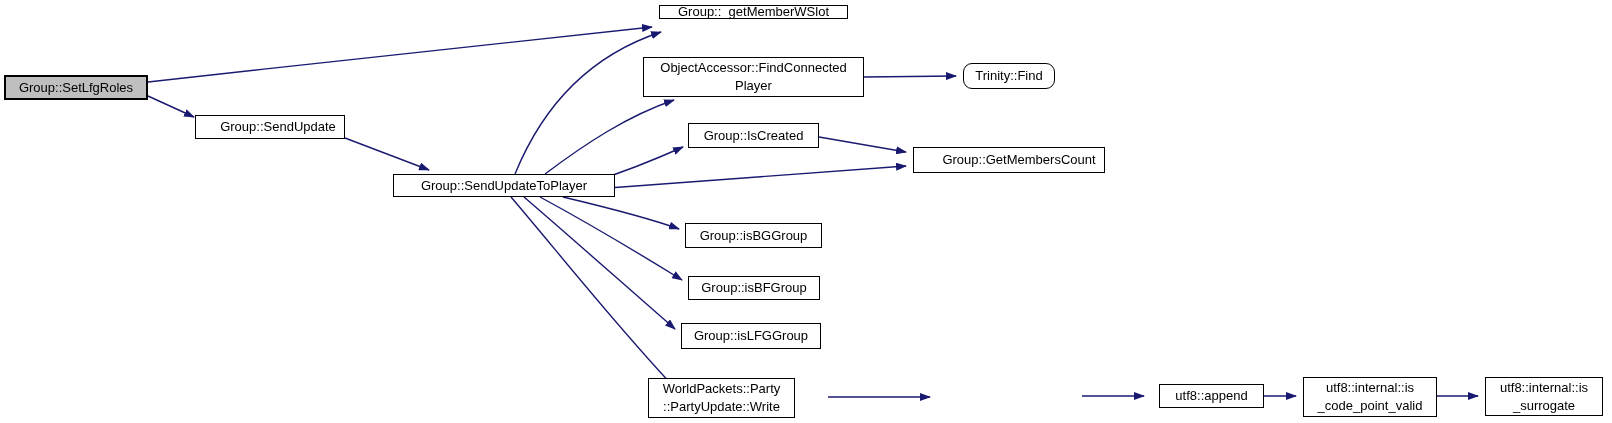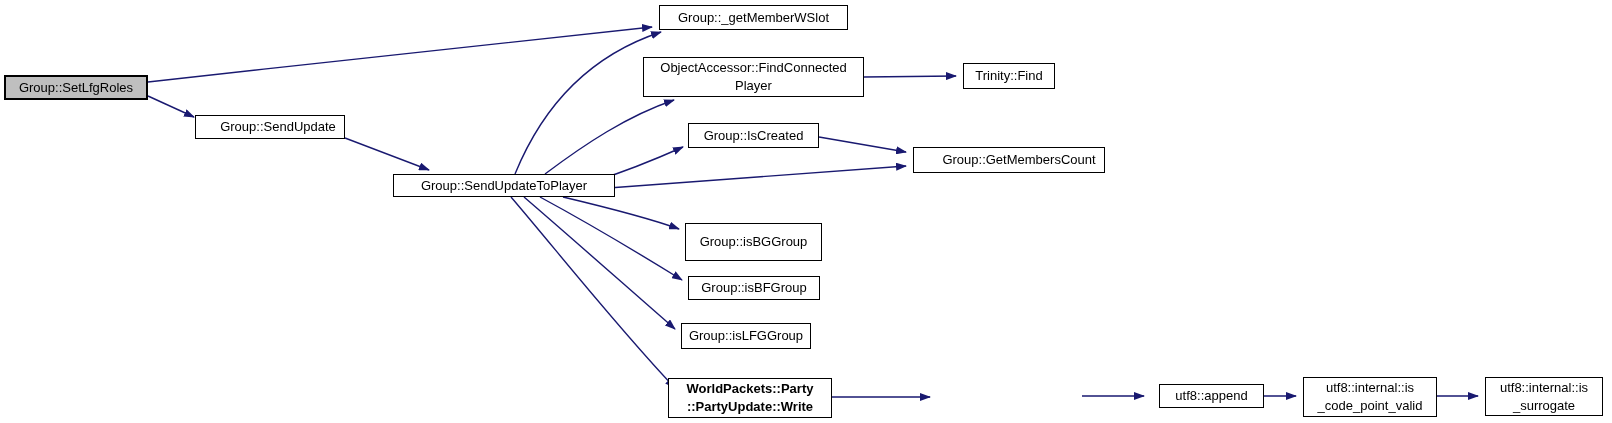--- a/index.html
+++ b/index.html
@@ -73,30 +73,30 @@
     <path class="edge" d="M 511 197 C 558 252 618 328 675 388"></path>
     <path class="edge" d="M 828 397 L 930 397"></path>
     <path class="edge" d="M 1082 396 L 1144 396"></path>
     <path class="edge" d="M 1256 396 L 1296 396"></path>
     <path class="edge" d="M 1437 396 L 1478 396"></path>
   </svg>
 
   <div class="node highlight" style="left:4px;   top:75px;  width:144px; height:25px;">Group::SetLfgRoles</div>
   <div class="node" style="left:195px; top:115px; width:150px; height:24px;padding-left:16px;">Group::SendUpdate</div>
   <div class="node" style="left:393px; top:174px; width:222px; height:23px;">Group::SendUpdateToPlayer</div>
-  <div class="node" style="left:659px; top:5px;   width:189px; height:25px;">Group::_getMemberWSlot</div>
+  <div class="node" style="left:659px; top:5px;   width:189px; height:14px;">Group::_getMemberWSlot</div>
   <div class="node" style="left:643px; top:57px;  width:221px; height:40px;">ObjectAccessor::FindConnected
 Player</div>
-  <div class="node" style="left:963px; top:63px;  width:92px;  height:26px;">Trinity::Find</div>
+  <div class="node" style="left:963px; top:63px;  width:92px;  height:26px;border-radius:9px;">Trinity::Find</div>
   <div class="node" style="left:688px; top:123px; width:131px; height:25px;">Group::IsCreated</div>
   <div class="node" style="left:913px; top:147px; width:192px; height:26px;padding-left:20px;">Group::GetMembersCount</div>
-  <div class="node" style="left:685px; top:223px; width:137px; height:38px;text-align:right;">Group::isBGGroup</div>
+  <div class="node" style="left:685px; top:223px; width:137px; height:25px;text-align:right;">Group::isBGGroup</div>
   <div class="node" style="left:688px; top:276px; width:132px; height:24px;">Group::isBFGroup</div>
-  <div class="node" style="left:681px; top:323px; width:130px; height:26px;">Group::isLFGGroup</div>
-  <div class="node" style="left:668px; top:378px; width:164px; height:40px;font-weight:bold;">WorldPackets::Party
+  <div class="node" style="left:681px; top:323px; width:140px; height:26px;">Group::isLFGGroup</div>
+  <div class="node" style="left:648px; top:378px; width:147px; height:40px;">WorldPackets::Party
 ::PartyUpdate::Write</div>
   <div class="node" style="left:1151px;top:384px; width:105px; height:24px;margin-left:8px;">utf8::append</div>
   <div class="node" style="left:1303px;top:377px; width:134px; height:40px;">utf8::internal::is
 _code_point_valid</div>
   <div class="node" style="left:1485px;top:377px; width:118px; height:39px;">utf8::internal::is
 _surrogate</div>
 
 </div>
 
 </body></html>

